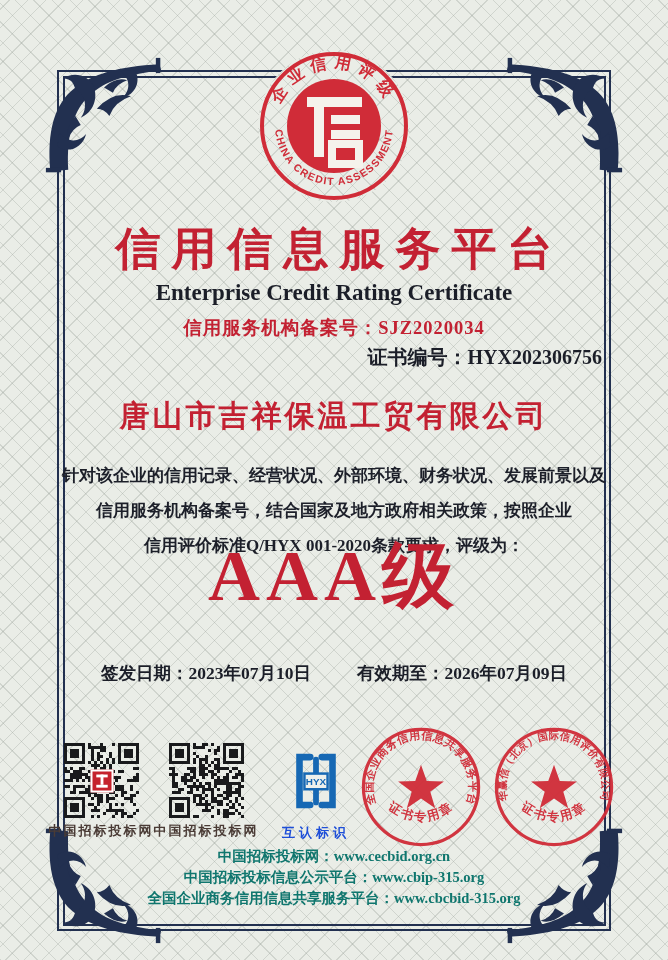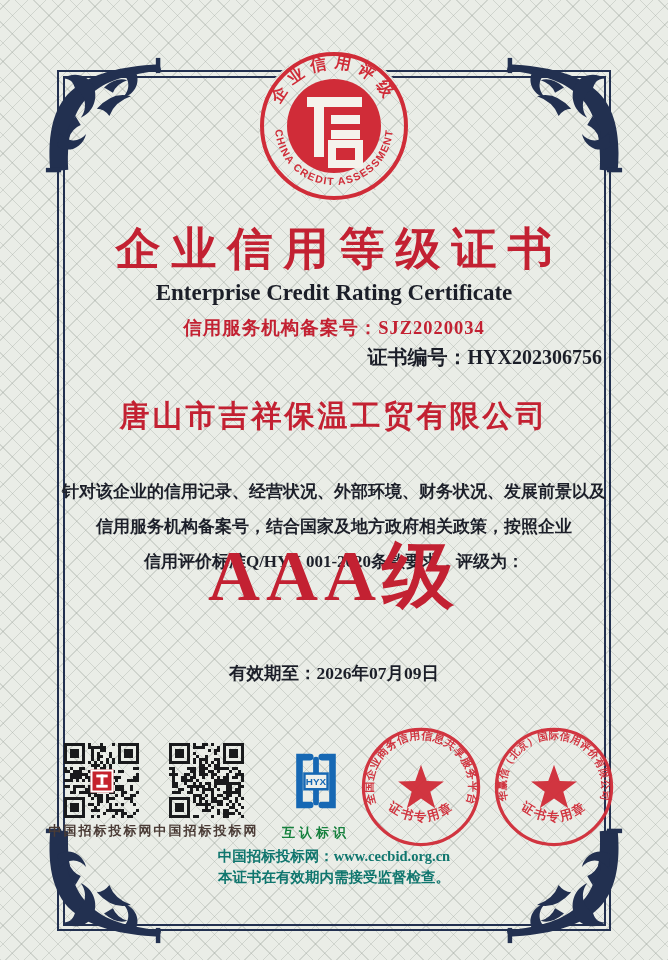--- a/index.html
+++ b/index.html
@@ -46,21 +46,21 @@
   .certno{
     position:absolute;top:344px;right:66px;
     font-size:20px;font-weight:bold;color:#1b1e28;z-index:3;
   }
   .company{
     position:absolute;top:396px;left:0;width:100%;text-align:center;
     font-size:30px;font-weight:bold;color:#c32132;letter-spacing:3px;z-index:3;
   }
   .statement{
     position:absolute;top:458px;left:50%;transform:translateX(-50%);width:566px;
-    text-align:center;font-size:17px;line-height:35px;font-weight:bold;color:#1c1f29;z-index:3;margin-top:16px;
+    text-align:center;font-size:17px;line-height:35px;font-weight:bold;color:#1c1f29;z-index:3;
   }
   .rating{
     position:absolute;top:528px;left:0;width:100%;text-align:center;
     font-size:72px;font-weight:bold;color:#c32132;letter-spacing:6px;z-index:3;
   }
   .dates{
     position:absolute;top:661px;left:0;width:100%;display:flex;justify-content:center;gap:46px;
     font-size:17.5px;font-weight:bold;color:#1b1e28;z-index:3;
   }
   .qr-wrap{position:absolute;width:75px;height:75px;z-index:4;}
@@ -74,21 +74,21 @@
   }
   .qr-label{
     position:absolute;top:822px;width:130px;text-align:center;z-index:4;
     font-size:13px;font-weight:bold;color:#4a3b35;letter-spacing:2px;
   }
   .qr-label.l1{left:36px;}
   .qr-label.l2{left:141px;}
   .hyx{position:absolute;left:283px;top:748px;width:66px;height:66px;z-index:4;}
   .hyx-label{
     position:absolute;left:266px;top:824px;width:100px;text-align:center;z-index:4;
-    font-size:13px;font-weight:bold;color:#15803d;letter-spacing:4px;
+    font-size:13px;font-weight:bold;color:#1d4ed8;letter-spacing:4px;
   }
   .seal{position:absolute;width:130px;height:130px;z-index:5;opacity:.95;}
   .seal1{left:356px;top:722px;}
   .seal2{left:489px;top:722px;}
   .footer{
     position:absolute;top:846px;left:0;width:100%;text-align:center;z-index:3;
     font-size:14.5px;line-height:21px;font-weight:bold;color:#0f766e;
   }
 </style>
 </head>
@@ -142,35 +142,36 @@
     <g fill="#f5f2ec">
       <rect x="49" y="47" width="55" height="10"></rect>
       <rect x="56" y="57" width="10" height="50"></rect>
       <rect x="73" y="65" width="29" height="9"></rect>
       <rect x="73" y="80" width="29" height="9"></rect>
       <rect x="74" y="94" width="27" height="20" fill="none" stroke="#f5f2ec" stroke-width="8"></rect>
     </g>
   </svg>
 </div>
 
-<div class="title">企业信用等级证书</div>
+<div class="title">信用信息服务平台</div>
 <div class="subtitle">Enterprise Credit Rating Certificate</div>
 <div class="regno">信用服务机构备案号：SJZ2020034</div>
 <div class="certno">证书编号：HYX202306756</div>
 <div class="company">唐山市吉祥保温工贸有限公司</div>
 
 <div class="statement">
   <div>针对该企业的信用记录、经营状况、外部环境、财务状况、发展前景以及</div>
   <div>信用服务机构备案号，结合国家及地方政府相关政策，按照企业</div>
   <div>信用评价标准Q/HYX 001-2020条款要求，评级为：</div>
 </div>
 
 <div class="rating">AAA级</div>
 
 <div class="dates">
+  <span>签发日期：2023年07月10日</span>
   <span>有效期至：2026年07月09日</span>
 </div>
 
 <div class="qr-wrap qr1">
   <svg class="qr" viewBox="0 0 25 25" shape-rendering="crispEdges" fill="#191a1c">
       <rect x="0" y="0" width="1" height="1"></rect>
       <rect x="1" y="0" width="1" height="1"></rect>
       <rect x="2" y="0" width="1" height="1"></rect>
       <rect x="3" y="0" width="1" height="1"></rect>
       <rect x="4" y="0" width="1" height="1"></rect>
@@ -821,14 +822,15 @@
   <text font-size="11" font-weight="bold" fill="#d02c38" letter-spacing="0.3">
     <textPath href="#s2top" startOffset="50%" text-anchor="middle">华赢信（北京）国际信用评价有限公司</textPath>
   </text>
   <text font-size="13.5" font-weight="bold" fill="#d02c38" letter-spacing="2">
     <textPath href="#s2bot" startOffset="50%" text-anchor="middle">证书专用章</textPath>
   </text>
 </svg>
 
 <div class="footer">
   <div>中国招标投标网：www.cecbid.org.cn</div>
-  <div>本证书在有效期内需接受监督检查。</div>
+  <div>中国招标投标信息公示平台：www.cbip-315.org</div>
+  <div>全国企业商务信用信息共享服务平台：www.cbcbid-315.org</div>
 </div>
 
 </body></html>

